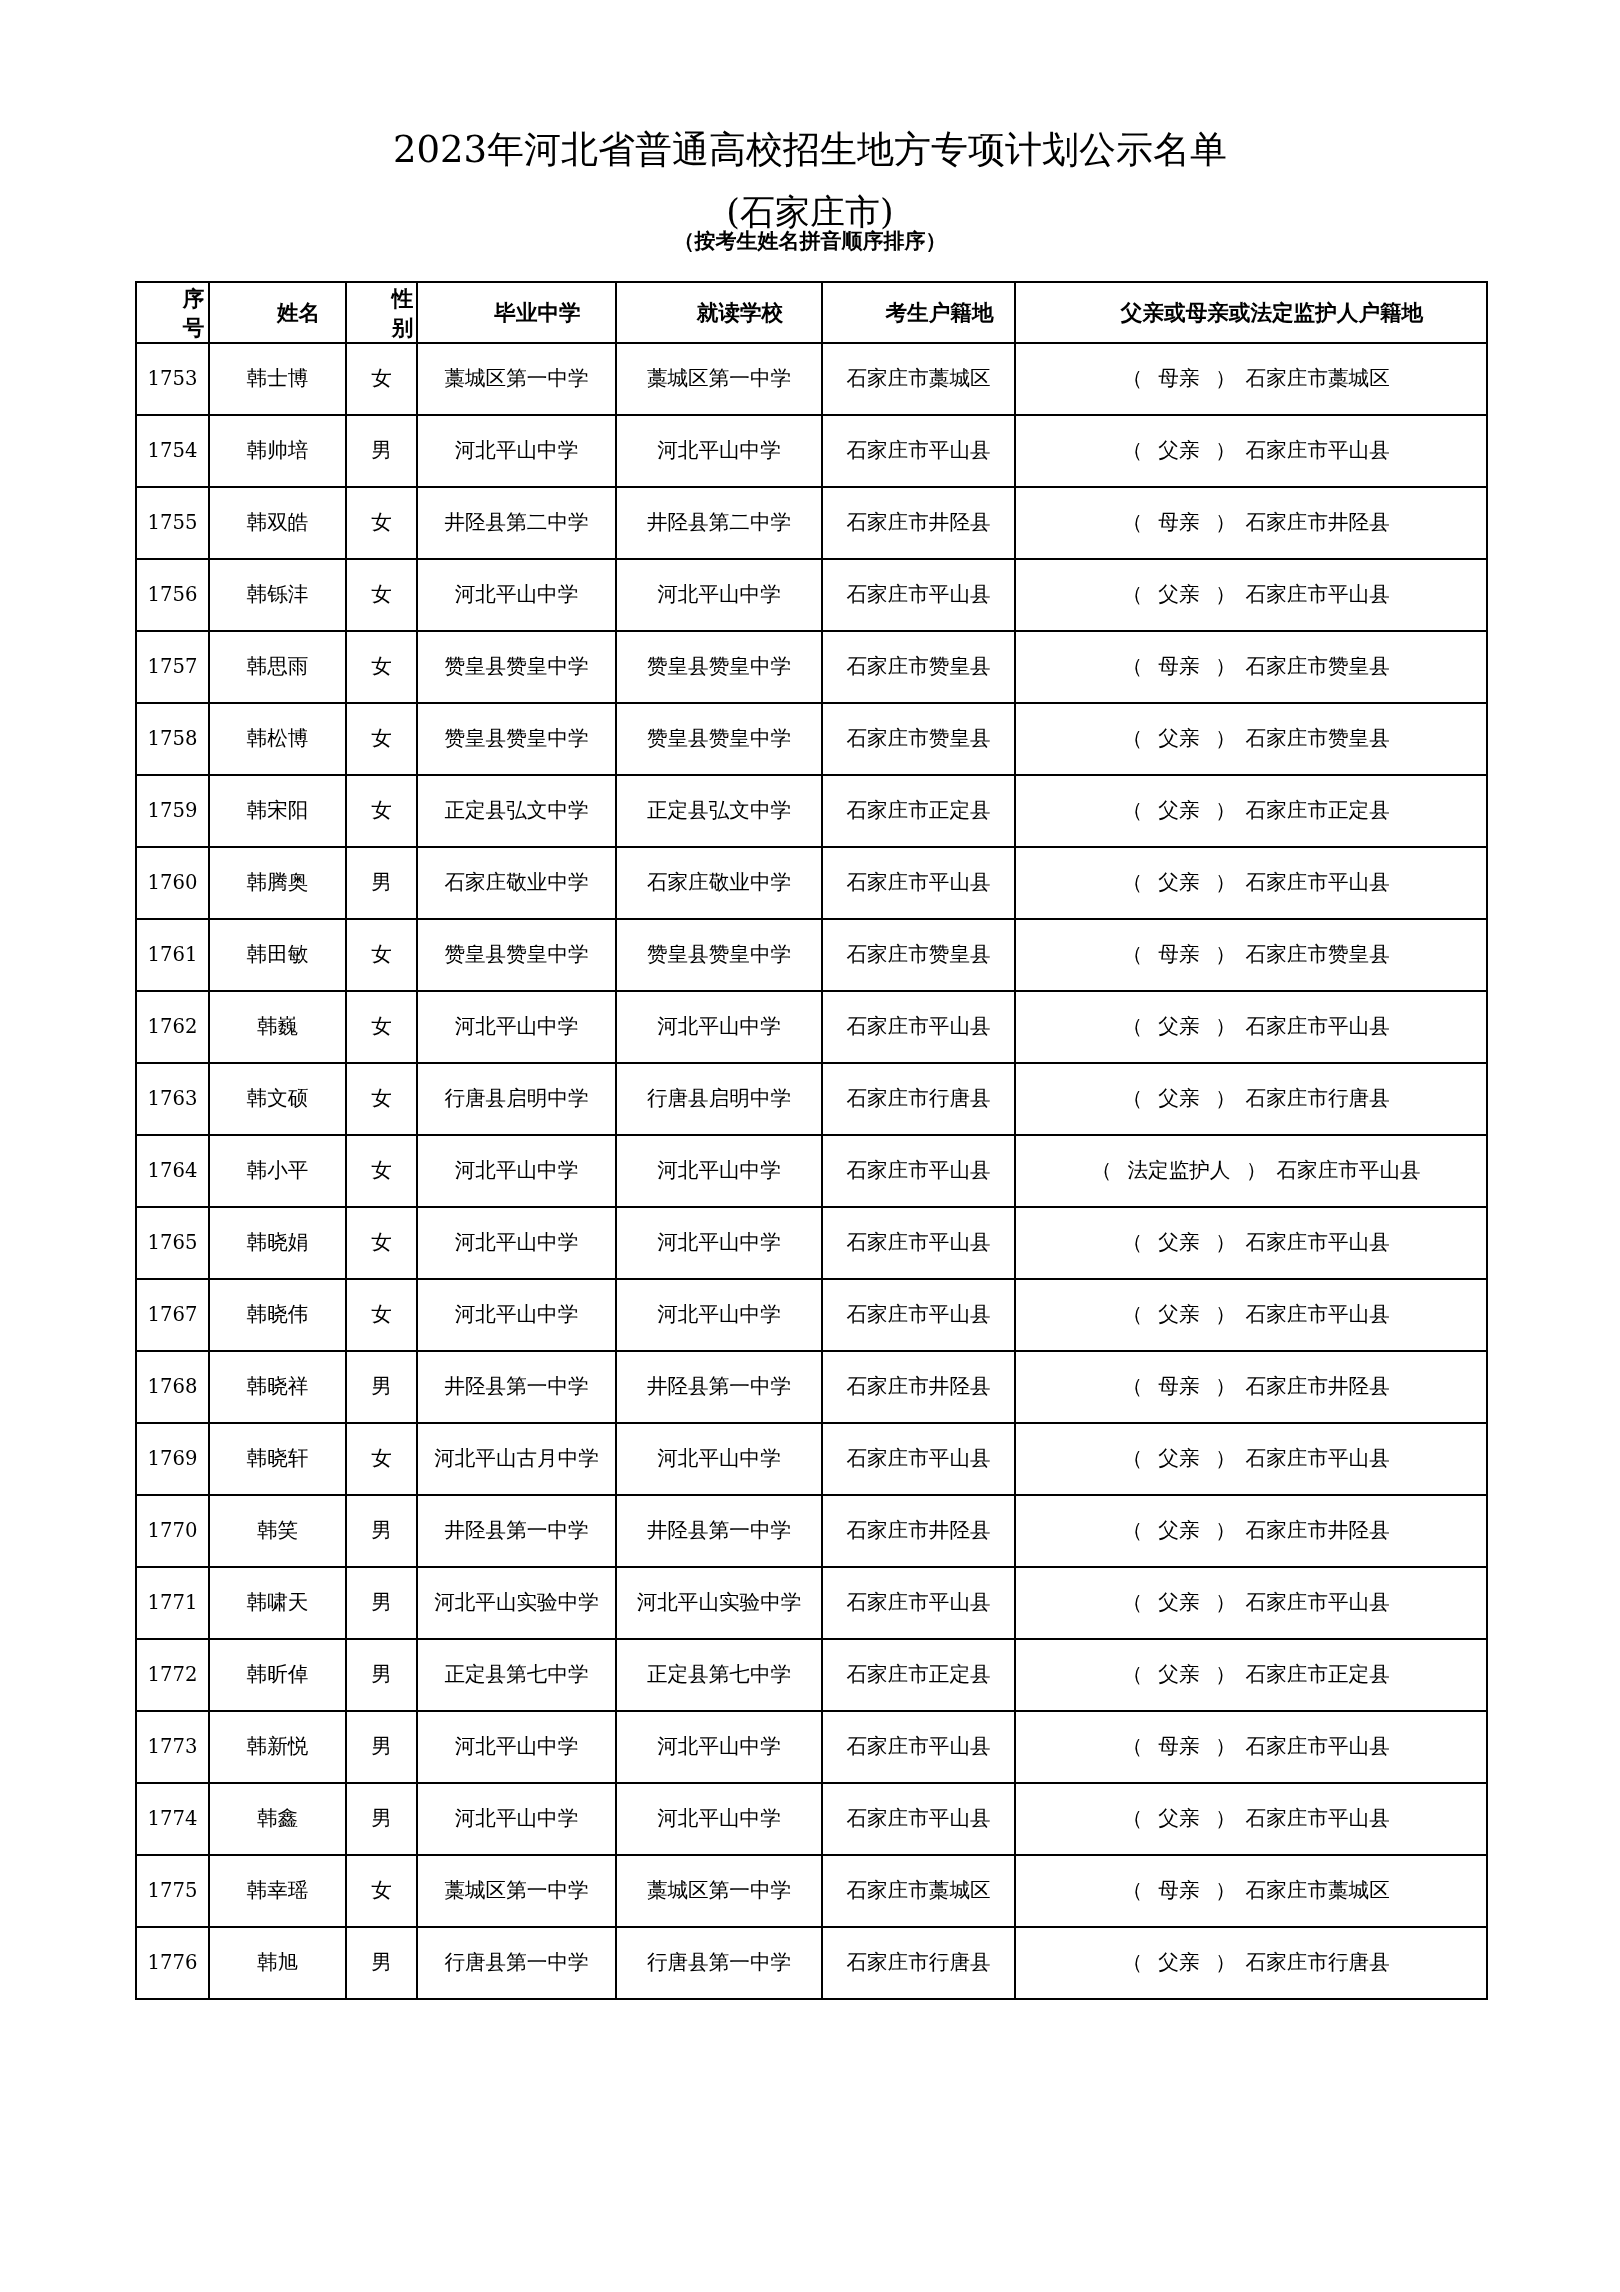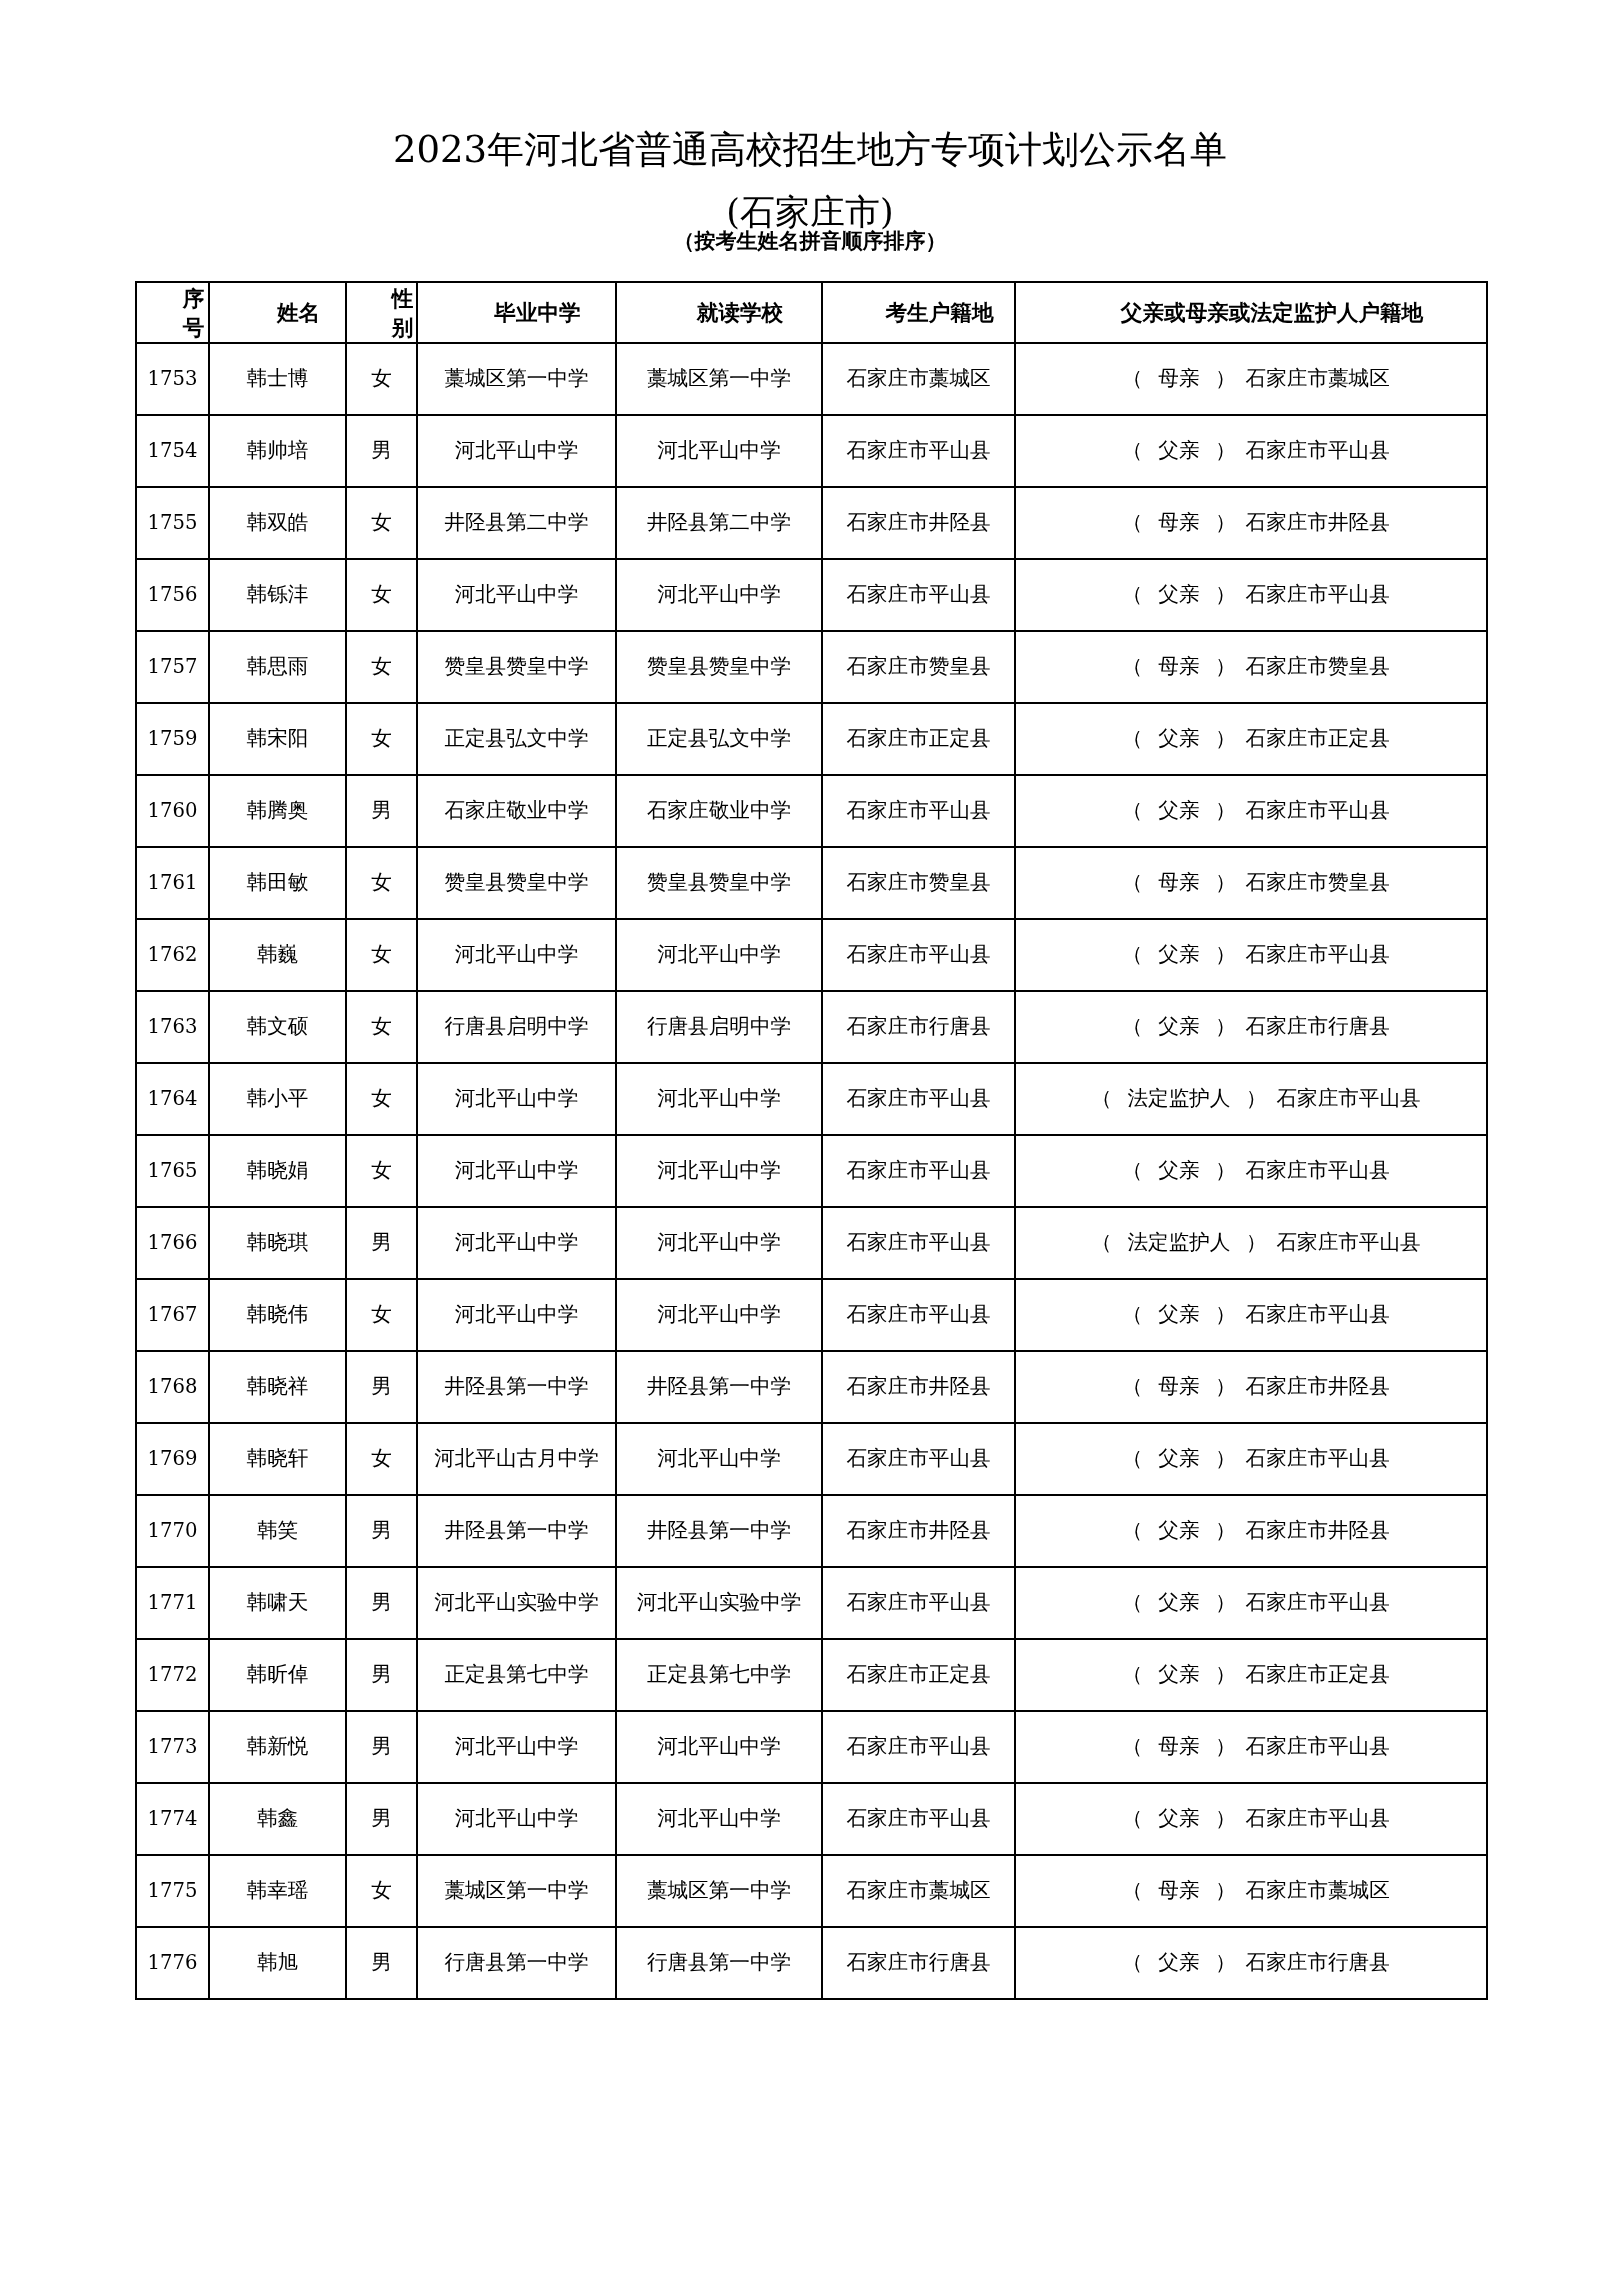--- a/index.html
+++ b/index.html
@@ -175,20 +175,31 @@
     <td>韩思雨</td>
     <td>女</td>
     <td class="school">赞皇县赞皇中学</td>
     <td class="school">赞皇县赞皇中学</td>
     <td>石家庄市赞皇县</td>
     <td>
       <span class="paren">（</span><span class="relation">母亲</span><span class="paren">）</span><span>石家庄市赞皇县</span>
     </td>
   </tr>
 
+  <tr>
+    <td class="seq">1758</td>
+    <td>韩松博</td>
+    <td>女</td>
+    <td class="school">赞皇县赞皇中学</td>
+    <td class="school">赞皇县赞皇中学</td>
+    <td>石家庄市赞皇县</td>
+    <td>
+      <span class="paren">（</span><span class="relation">父亲</span><span class="paren">）</span><span>石家庄市赞皇县</span>
+    </td>
+  </tr>
 
   <tr>
     <td class="seq">1759</td>
     <td>韩宋阳</td>
     <td>女</td>
     <td class="school">正定县弘文中学</td>
     <td class="school">正定县弘文中学</td>
     <td>石家庄市正定县</td>
     <td>
       <span class="paren">（</span><span class="relation">父亲</span><span class="paren">）</span><span>石家庄市正定县</span>
@@ -260,31 +271,20 @@
     <td>韩晓娟</td>
     <td>女</td>
     <td class="school">河北平山中学</td>
     <td class="school">河北平山中学</td>
     <td>石家庄市平山县</td>
     <td>
       <span class="paren">（</span><span class="relation">父亲</span><span class="paren">）</span><span>石家庄市平山县</span>
     </td>
   </tr>
 
-  <tr>
-    <td class="seq">1766</td>
-    <td>韩晓琪</td>
-    <td>男</td>
-    <td class="school">河北平山中学</td>
-    <td class="school">河北平山中学</td>
-    <td>石家庄市平山县</td>
-    <td>
-      <span class="paren">（</span><span class="relation">法定监护人</span><span class="paren">）</span><span>石家庄市平山县</span>
-    </td>
-  </tr>
 
   <tr>
     <td class="seq">1767</td>
     <td>韩晓伟</td>
     <td>女</td>
     <td class="school">河北平山中学</td>
     <td class="school">河北平山中学</td>
     <td>石家庄市平山县</td>
     <td>
       <span class="paren">（</span><span class="relation">父亲</span><span class="paren">）</span><span>石家庄市平山县</span>

